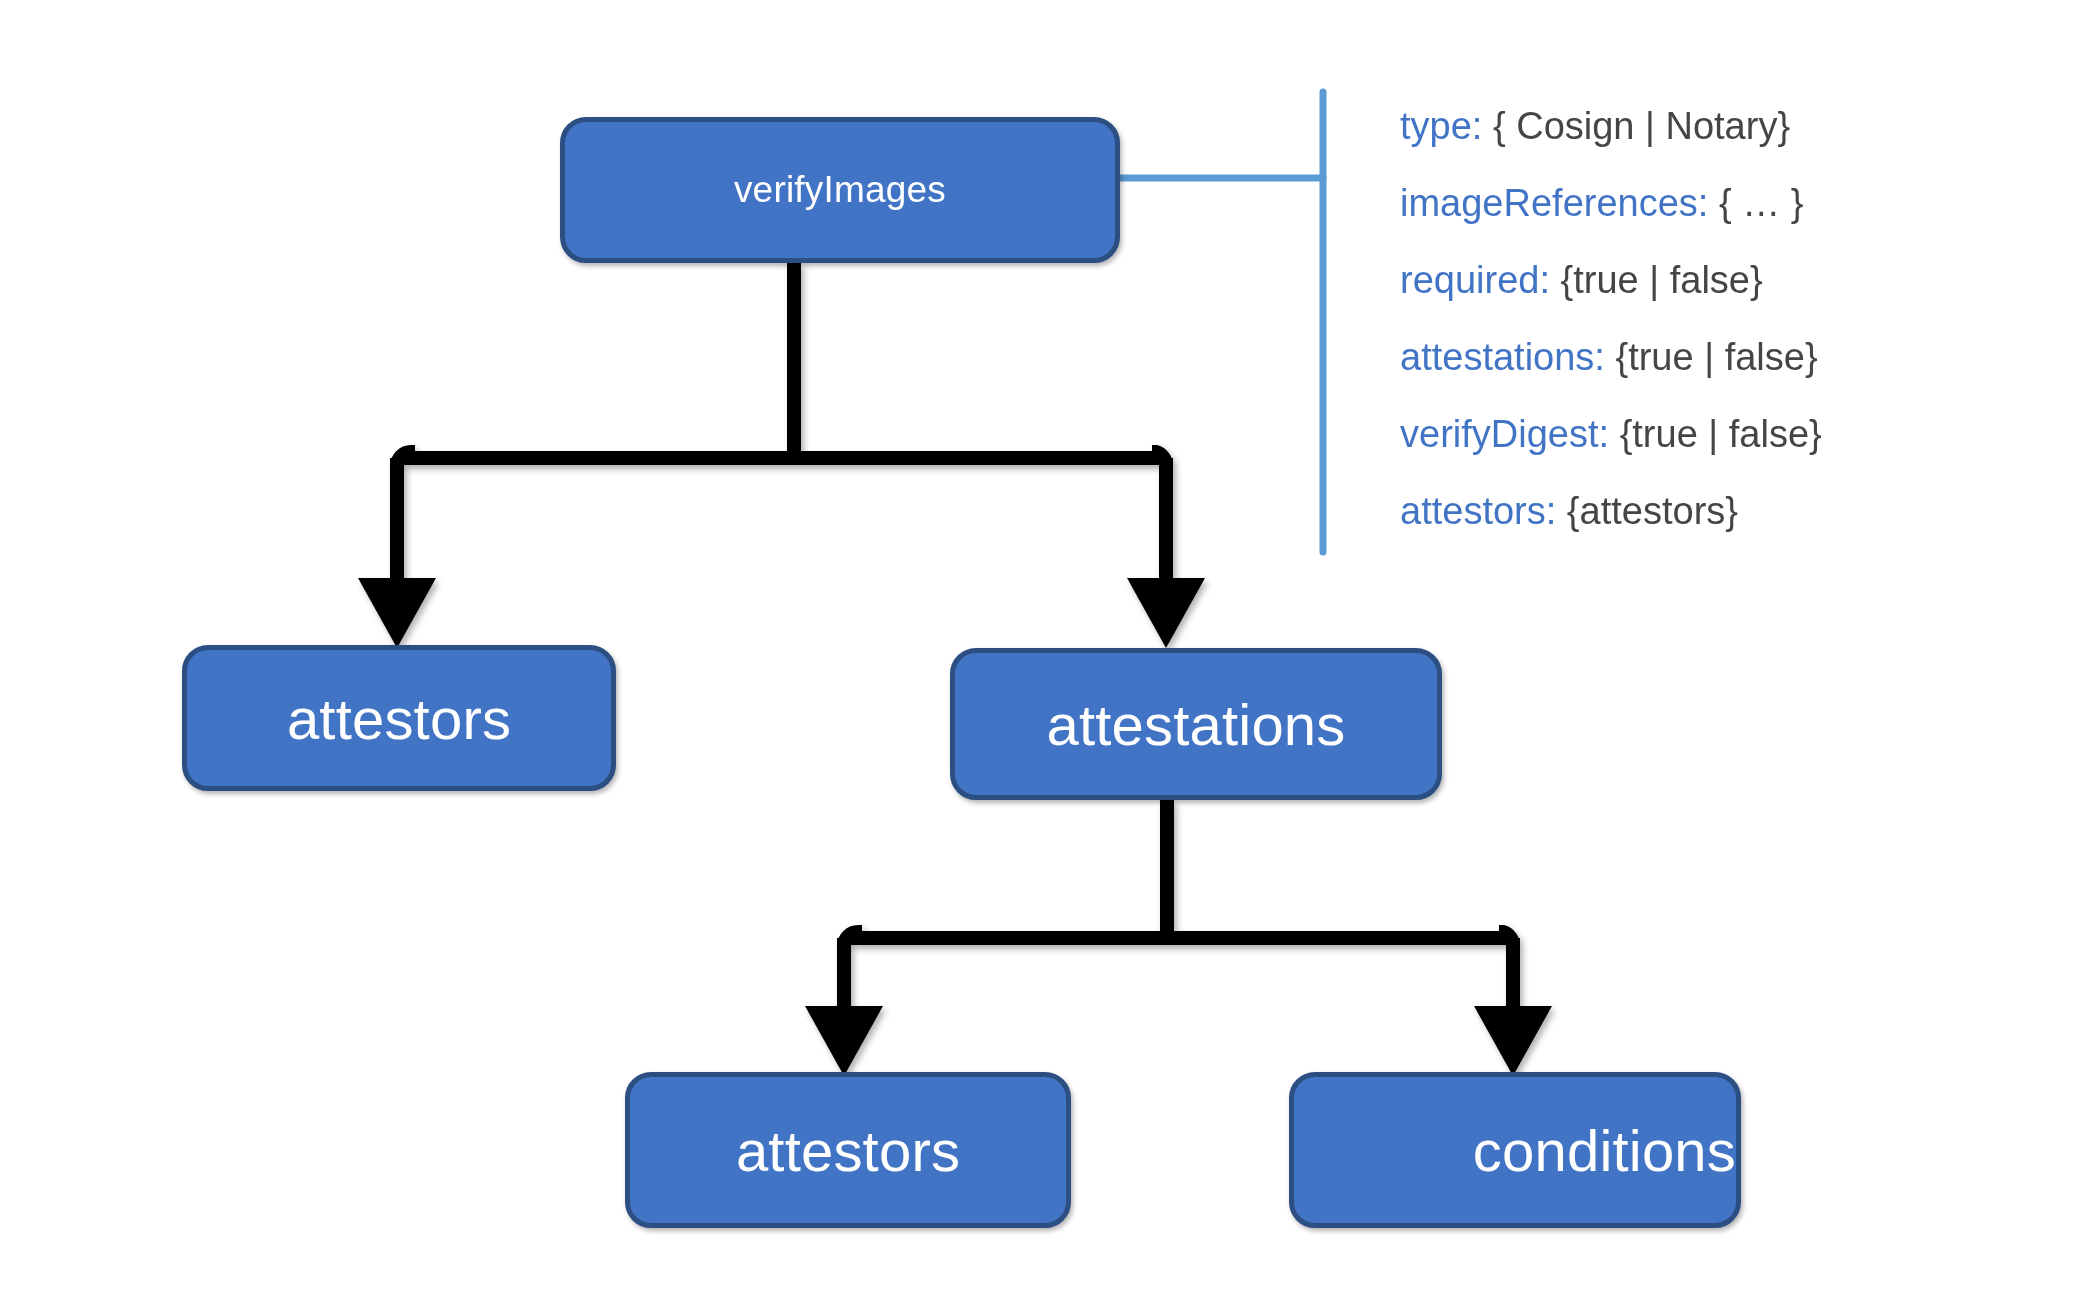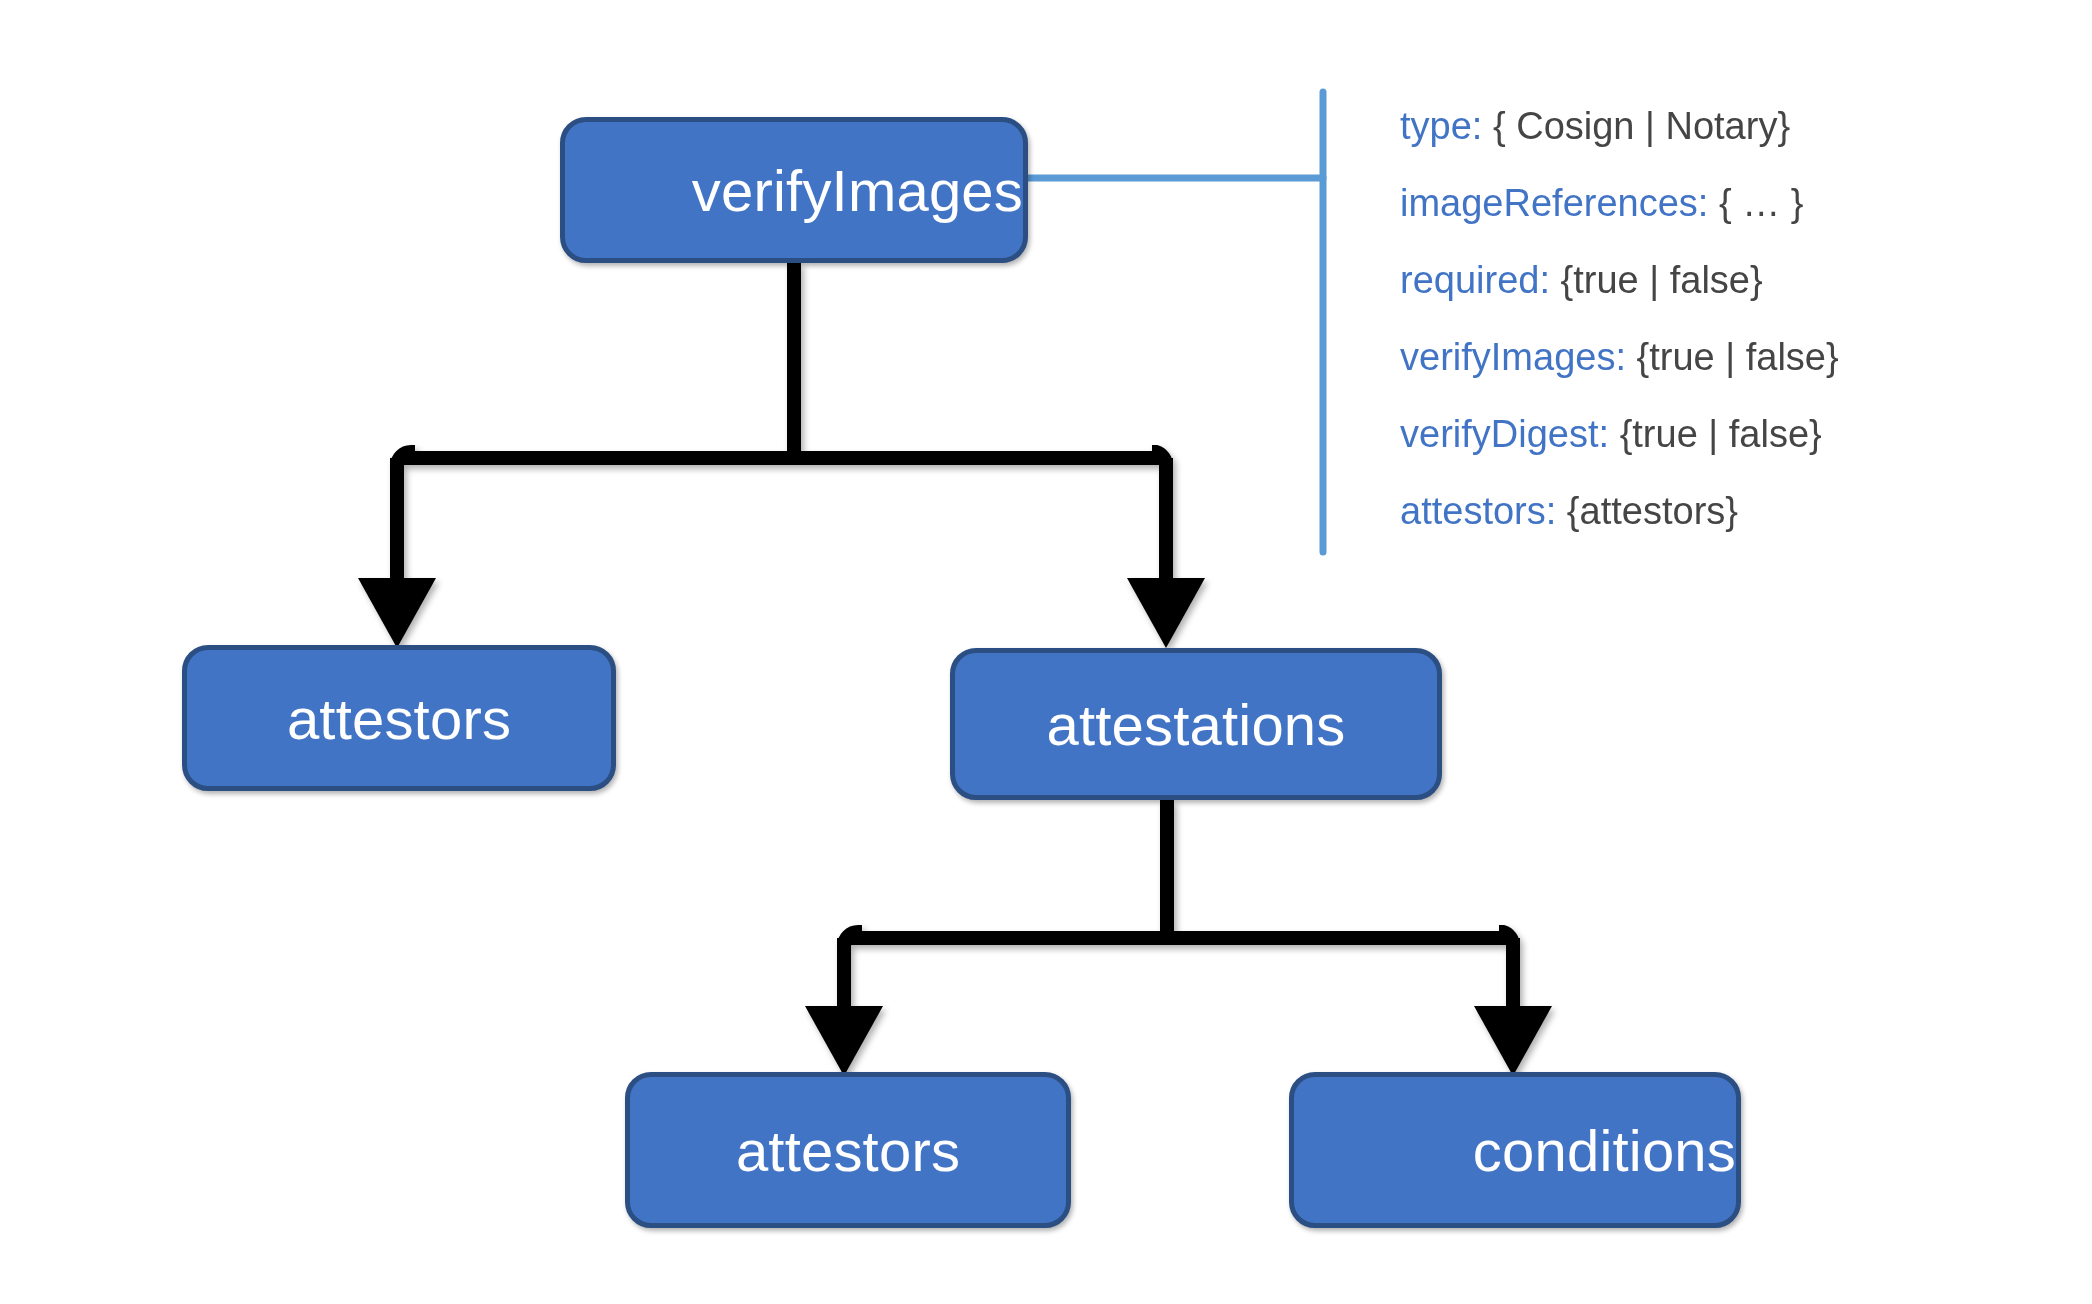--- a/index.html
+++ b/index.html
@@ -34,23 +34,22 @@
     justify-content: center;
     color: #ffffff;
     font-weight: 400;
     letter-spacing: 0.2px;
     white-space: nowrap;
     box-shadow: 2px 3px 5px rgba(0,0,0,0.30);
     z-index: 3;
   }
 
   .node-verifyimages {
-    left: 560px;  top: 117px;  width: 468px;  height: 146px;
-    font-size: 58px;
-    justify-content: flex-end;
+    left: 560px;  top: 117px;  width: 560px;  height: 146px;
+    font-size: 37px;
   }
   .node-attestors-1 {
     left: 182px;  top: 645px;  width: 434px;  height: 146px;
     font-size: 58px;
   }
   .node-attestations {
     left: 950px;  top: 648px;  width: 492px;  height: 152px;
     font-size: 58px;
   }
   .node-attestors-2 {
@@ -154,21 +153,21 @@
     <span class="ann-key">imageReferences:</span>
     <span class="ann-val">{ … }</span>
   </div>
 
   <div class="ann-row">
     <span class="ann-key">required:</span>
     <span class="ann-val">{true | false}</span>
   </div>
 
   <div class="ann-row">
-    <span class="ann-key">verifyImages:</span>
+    <span class="ann-key">attestations:</span>
     <span class="ann-val">{true | false}</span>
   </div>
 
   <div class="ann-row">
     <span class="ann-key">verifyDigest:</span>
     <span class="ann-val">{true | false}</span>
   </div>
 
   <div class="ann-row">
     <span class="ann-key">attestors:</span>

